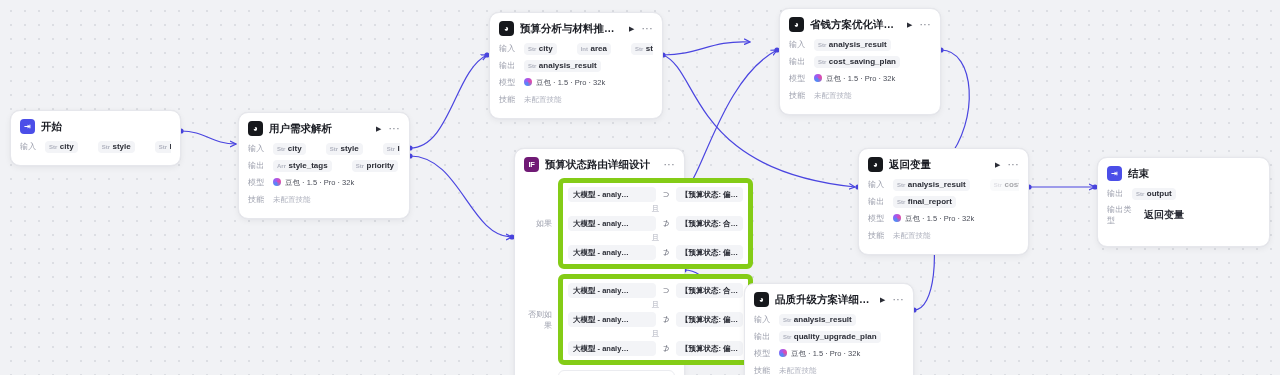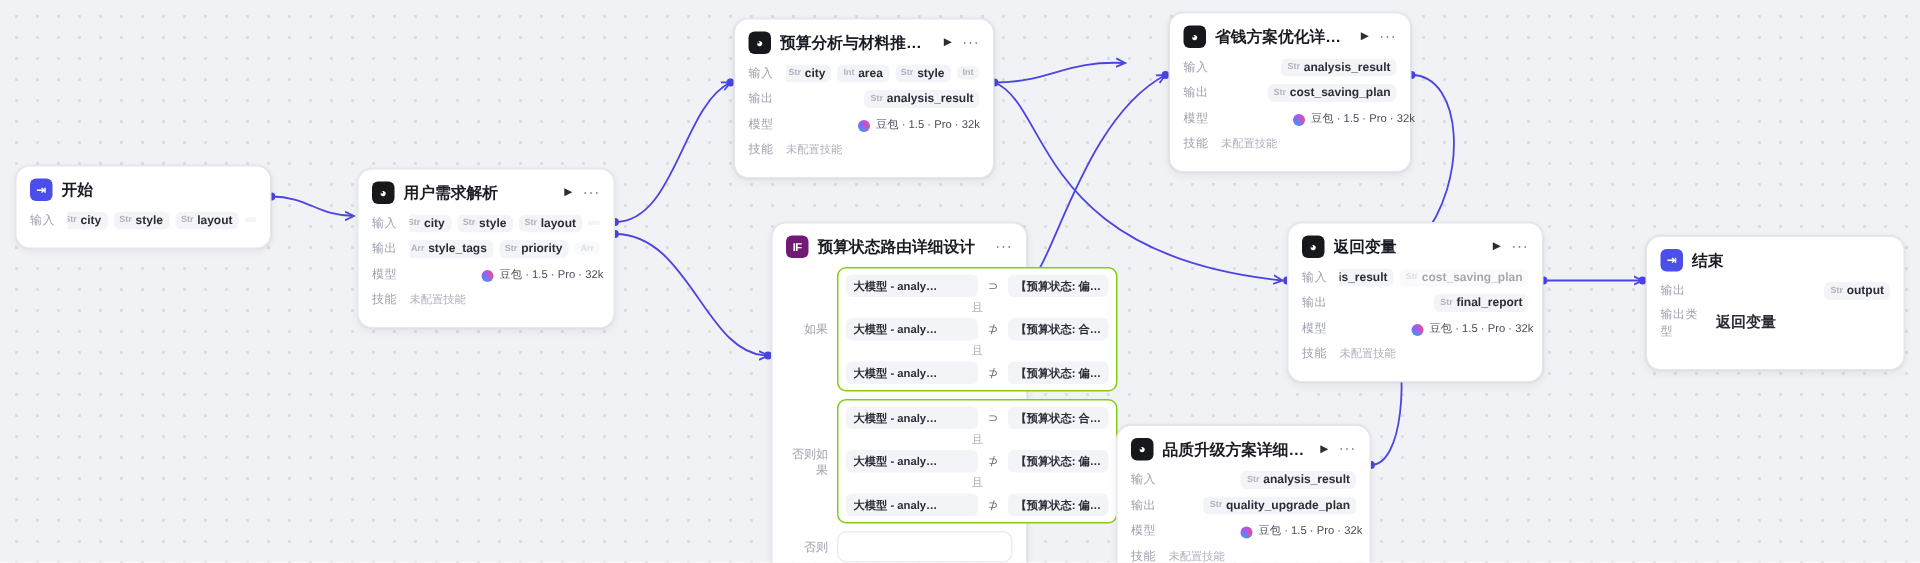--- a/index.html
+++ b/index.html
@@ -55,43 +55,43 @@
   .play { font-size: 7px; color: #2b2d36; line-height: 1; }
   .dots { font-size: 10px; color: #6b6e7b; line-height: 6px; letter-spacing: .5px; }
   .row {
     display: flex; align-items: center; gap: 5px;
     margin-bottom: 4px; min-height: 13px;
   }
   .rlabel {
     font-size: 8px; color: #9ea1ae; flex: 0 0 auto; width: 20px;
     letter-spacing: .3px;
   }
-  .chips { display: flex; align-items: center; gap: 4px; flex: 1 1 auto; overflow: hidden; justify-content: flex-end; }
+  .chips { display: flex; align-items: center; gap: 20px; flex: 1 1 auto; overflow: hidden; }
   .chip {
     display: inline-flex; align-items: center; gap: 2.5px;
     background: #f3f4f7; border-radius: 4px;
     padding: 1.5px 4px; font-size: 8px; color: #2b2d36; font-weight: 600;
     white-space: nowrap; flex: 0 0 auto;
   }
   .chip .ty { font-size: 6px; color: #b0b3bf; font-weight: 700; }
   .chip.faded { opacity: .42; }
-  .mrow { display: flex; align-items: flex-end; gap: 4px; margin-left: 48px; }
+  .mrow { display: flex; align-items: flex-start; gap: 4px; }
   .mdot {
     width: 8px; height: 8px; border-radius: 50%;
     background: conic-gradient(from 200deg, #4b8ef7, #9b5cf6, #e24ba8, #4b8ef7);
     flex: 0 0 auto;
   }
   .mtext { font-size: 7.5px; color: #4a4d58; white-space: nowrap; }
   .skill { font-size: 7.5px; color: #b0b3bf; }
   
   .cond-body { }
   .cond-group { display: flex; align-items: center; gap: 6px; margin-bottom: 5px; }
   .cond-glabel { font-size: 8px; color: #9ea1ae; width: 28px; flex: 0 0 auto; text-align: right; }
   .cond-box {
-    flex: 1 1 auto; border: 1px solid #84cc16; border-radius: 6px;
+    flex: 1 1 auto; border: 5px solid #84cc16; border-radius: 6px;
     padding: 4px 5px; background: #fff;
   }
   .cond-line { display: flex; align-items: center; gap: 5px; }
   .cond-pill {
     background: #f3f4f7; border-radius: 4px; padding: 2.5px 5px;
     font-size: 7.5px; color: #2b2d36; font-weight: 600;
     white-space: nowrap; overflow: hidden; text-overflow: ellipsis;
   }
   .cond-var { width: 88px; flex: 0 0 auto; }
   .cond-op { font-size: 8px; color: #6b6e7b; width: 10px; flex: 0 0 auto; text-align: center; }

